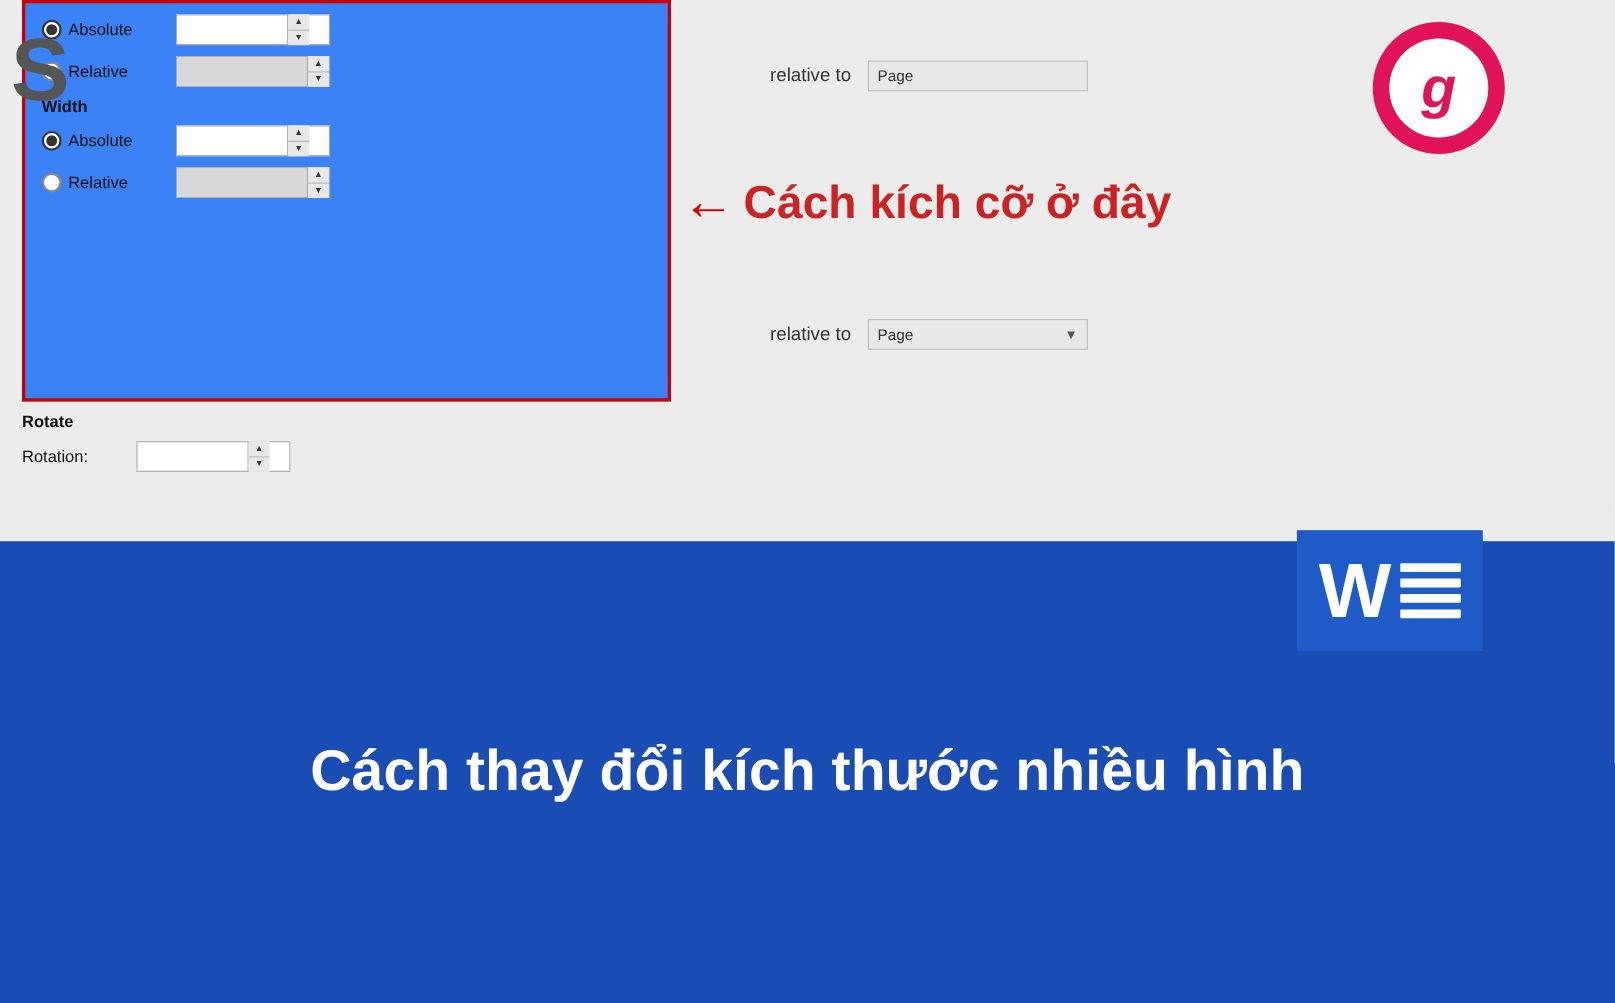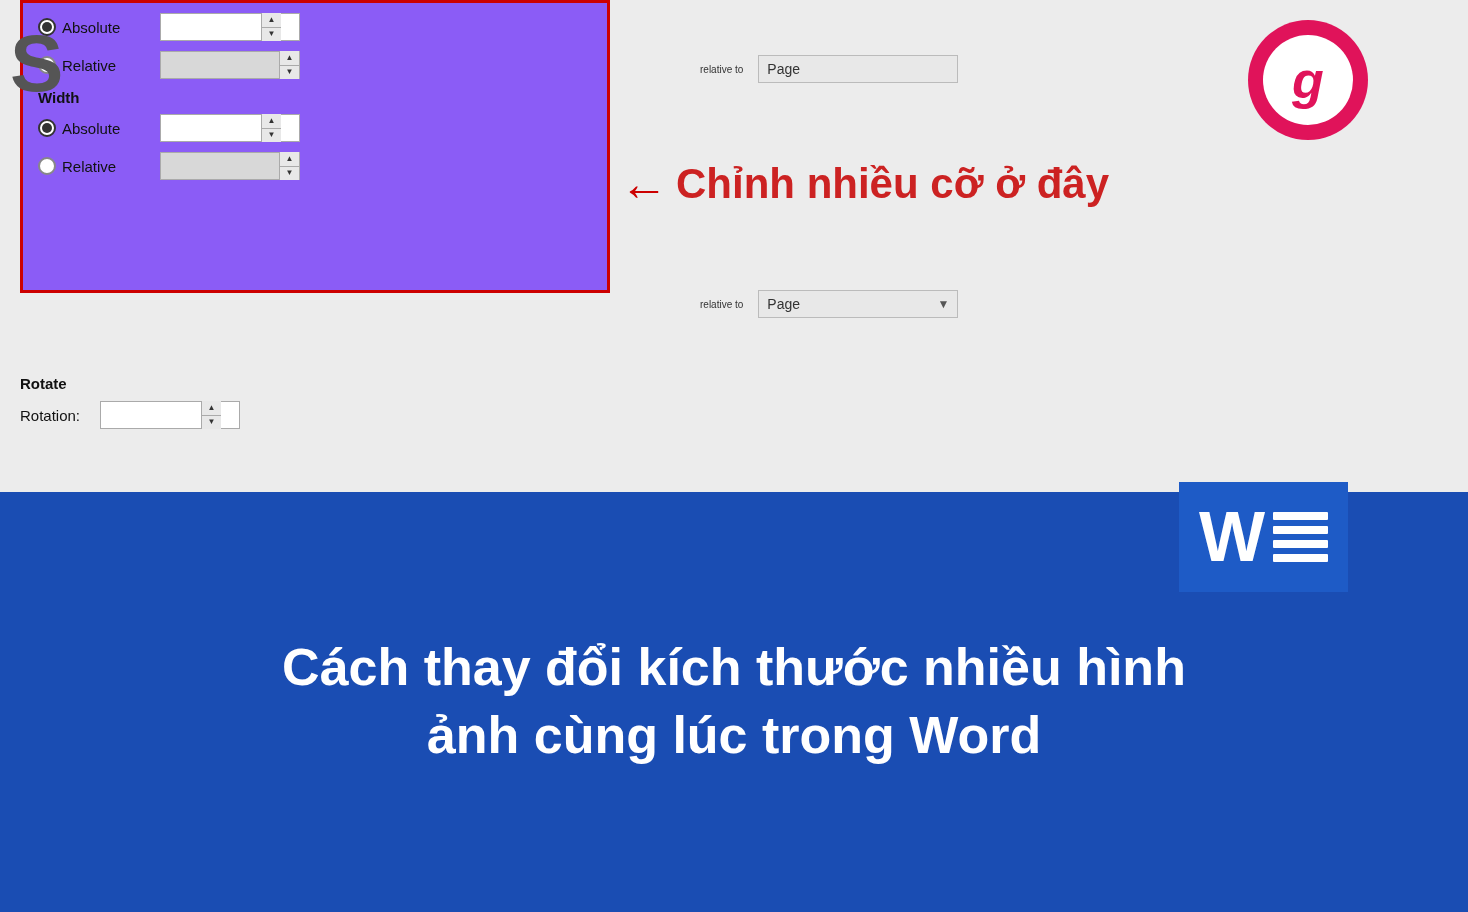--- a/index.html
+++ b/index.html
@@ -23,23 +23,23 @@
       background: #ececec;
       overflow: hidden;
     }
 
     
     .size-box {
       position: absolute;
       top: 0;
       left: 20px;
       width: 590px;
-      height: 293px;
+      height: 365px;
       border: 3px solid #cc0000;
-      background: #8b5cf6;
+      background: #3b82f6;
       padding: 10px 15px;
     }
 
     .section-label {
       font-size: 15px;
       font-weight: bold;
       color: #111;
       margin-bottom: 8px;
       margin-top: 8px;
     }
@@ -144,21 +144,21 @@
     .relative-section-2 {
       position: absolute;
       top: 290px;
       left: 700px;
       display: flex;
       align-items: center;
       gap: 15px;
     }
 
     .relative-to-label {
-      font-size: 10px;
+      font-size: 17px;
       color: #333;
     }
 
     .relative-to-box {
       background: #e8e8e8;
       border: 1px solid #bbb;
       height: 28px;
       display: flex;
       align-items: center;
       padding: 0 8px;
@@ -212,21 +212,21 @@
     
     .rotate-section {
       position: absolute;
       top: 375px;
       left: 20px;
     }
 
     .rotate-row {
       display: flex;
       align-items: center;
-      gap: 0;
+      gap: 24px;
       margin-top: 8px;
     }
 
     .rotation-label {
       font-size: 15px;
       color: #111;
       min-width: 80px;
     }
 
     
@@ -426,21 +426,21 @@
   <div class="relative-section-2">
     <span class="relative-to-label">relative to</span>
     <div class="relative-to-box-with-arrow">
       <span>Page</span>
       <span class="dropdown-arrow">▼</span>
     </div>
   </div>
 
   <div class="red-arrow-annotation">
     <span class="red-arrow">←</span>
-    <span class="annotation-text">Chỉnh nhiều cỡ ở đây</span>
+    <span class="annotation-text">Cách kích cỡ ở đây</span>
   </div>
 
   <div class="rotate-section">
     <span class="section-label">Rotate</span>
     <div class="rotate-row">
       <span class="rotation-label">Rotation:</span>
       <div class="spinner-input">
         <input type="text" style="">
         <div class="spinner-buttons">
           <button class="spin-btn">▲</button>
@@ -468,14 +468,13 @@
       <div class="word-lines">
         <div class="word-line" style="width:55px"></div>
         <div class="word-line" style="width:55px"></div>
         <div class="word-line" style="width:55px"></div>
         <div class="word-line" style="width:55px"></div>
       </div>
     </div>
   </div>
 
   <p class="banner-text">Cách thay đổi kích thước nhiều hình</p>
-  <p class="banner-text">ảnh cùng lúc trong Word</p>
 </div>
 
 </body></html>

